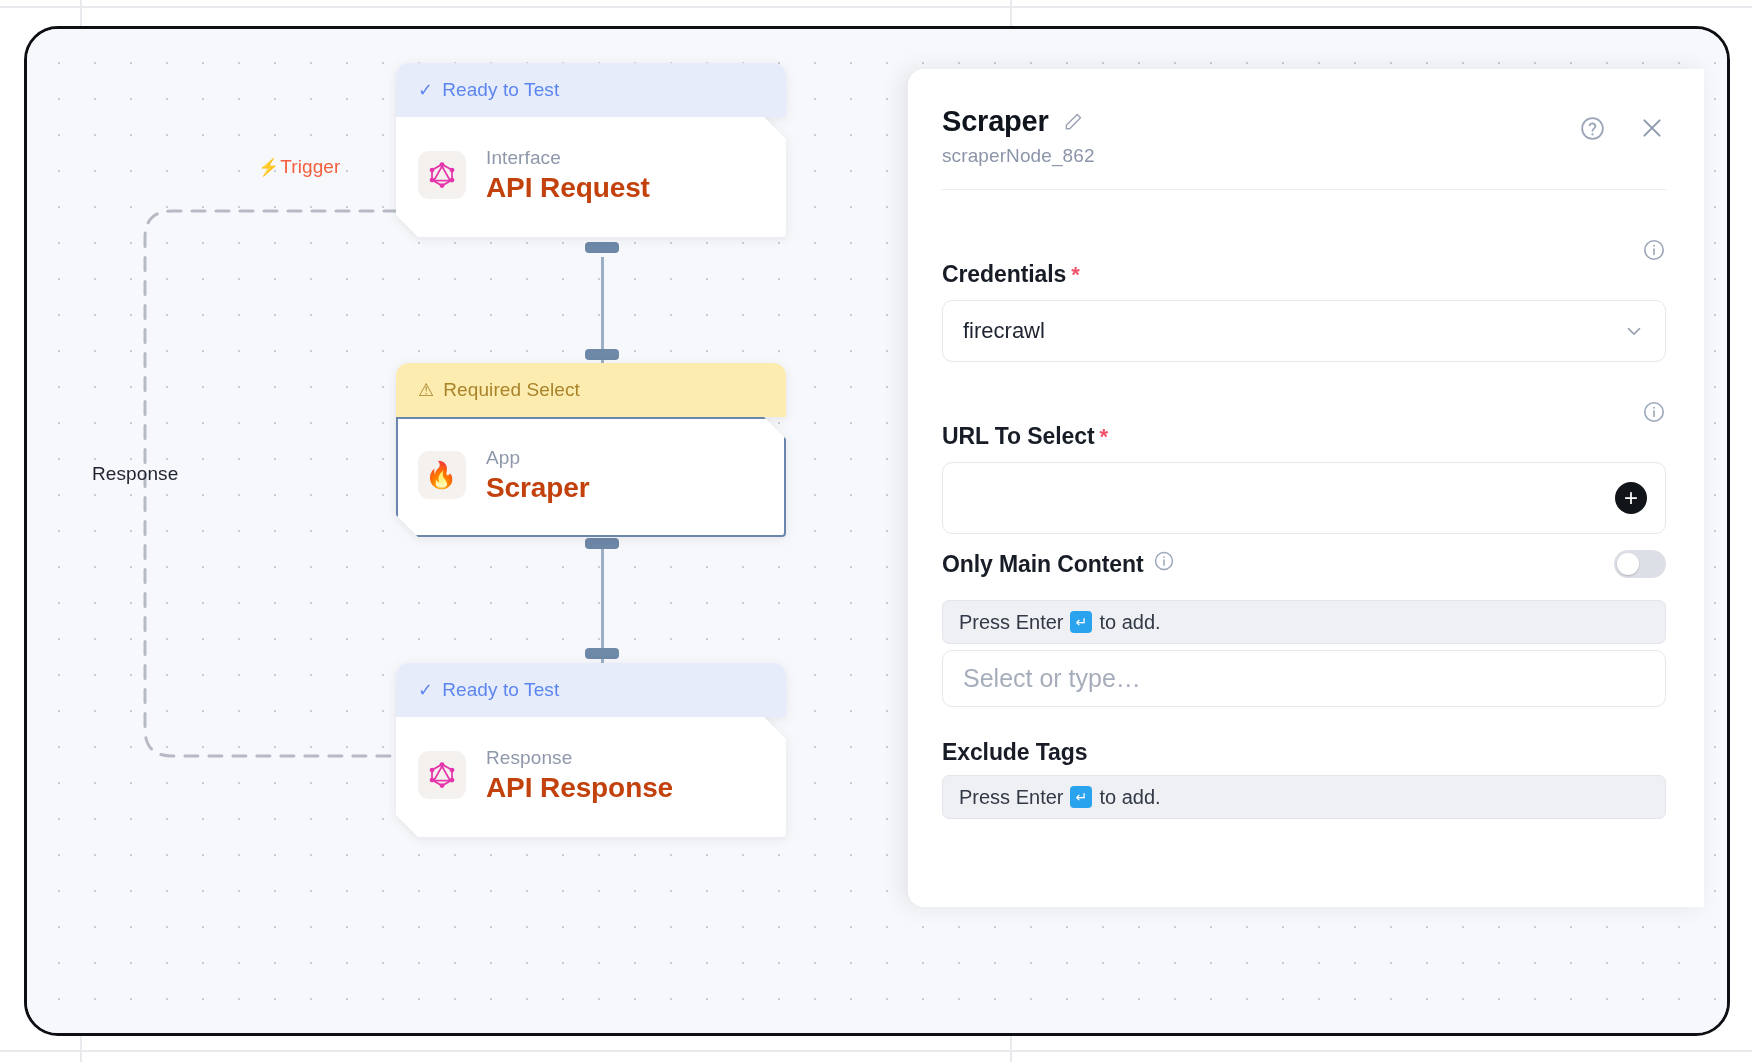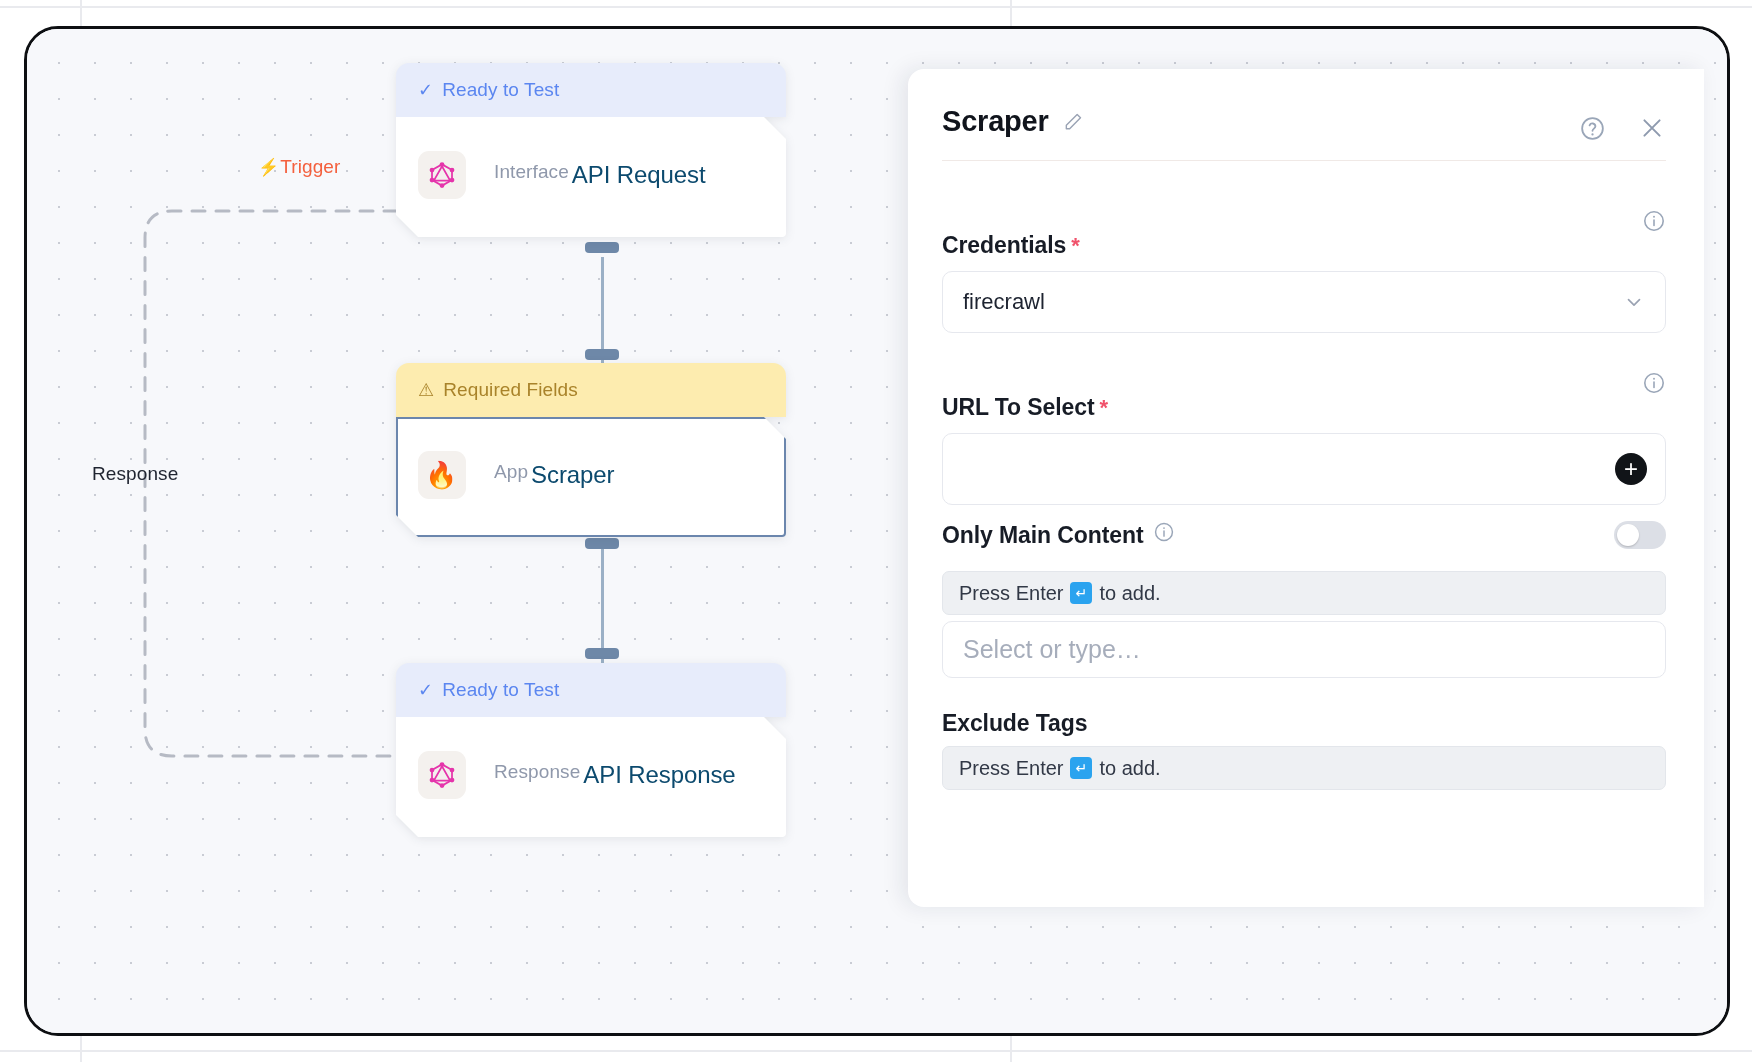--- a/index.html
+++ b/index.html
@@ -130,30 +130,30 @@
     border-radius: 11px;
     background: #f4f1ee;
     display: flex;
     align-items: center;
     justify-content: center;
     flex: 0 0 auto;
   }
   .node-icon svg { display: block; }
   .node-icon .flame { font-size: 26px; line-height: 1; }
 
-  .node-text { display: flex; flex-direction: row; gap: 3px; margin-left: 8px; }
+  .node-text { display: flex; flex-direction: column; gap: 3px; }
   .node-kind {
     font-size: 19px;
     color: #8f98ab;
     letter-spacing: .1px;
   }
   .node-title {
-    font-size: 24px;
-    color: #0c4a6e;
-    font-weight: 400;
+    font-size: 28px;
+    color: #c2410c;
+    font-weight: 700;
     letter-spacing: -.1px;
   }
 
   
   .handle {
     position: absolute;
     width: 34px;
     height: 11px;
     background: #6e88a8;
     border-radius: 4px;
@@ -431,21 +431,21 @@
         <div class="node-text">
           <span class="node-kind">Interface</span>
           <span class="node-title">API Request</span>
         </div>
       </div>
     </div>
 
     <div class="node selected" style="left:369px; top:334px;">
       <div class="node-status warn">
         <span class="status-glyph">⚠</span>
-        <span>Required Fields</span>
+        <span>Required Select</span>
       </div>
       <div class="node-body">
         <div class="node-icon">
           <span class="flame">🔥</span>
         </div>
         <div class="node-text">
           <span class="node-kind">App</span>
           <span class="node-title">Scraper</span>
         </div>
       </div>
@@ -486,20 +486,21 @@
 
     <div class="panel-head">
       <div class="panel-title-row">
         <span class="panel-title">Scraper</span>
         <button class="pencil-btn">
           <svg width="20" height="20" viewBox="0 0 24 24" fill="none" stroke="#9aa3b4" stroke-width="1.7" stroke-linecap="round" stroke-linejoin="round">
             <path d="M17 3l4 4L8 20H4v-4L17 3z"></path>
           </svg>
         </button>
       </div>
+      <div class="panel-sub">scraperNode_862</div>
 
       <div class="panel-actions">
         <button class="icon-btn">
           <svg width="27" height="27" viewBox="0 0 24 24" fill="none" stroke="#9aa6b8" stroke-width="1.6">
             <circle cx="12" cy="12" r="9.2"></circle>
             <path d="M9.4 9.2a2.7 2.7 0 015.2.9c0 1.8-2.6 2.2-2.6 3.9" stroke-linecap="round"></path>
             <circle cx="12" cy="17.3" r="1" fill="#9aa6b8" stroke="none"></circle>
           </svg>
         </button>
         <button class="icon-btn">

